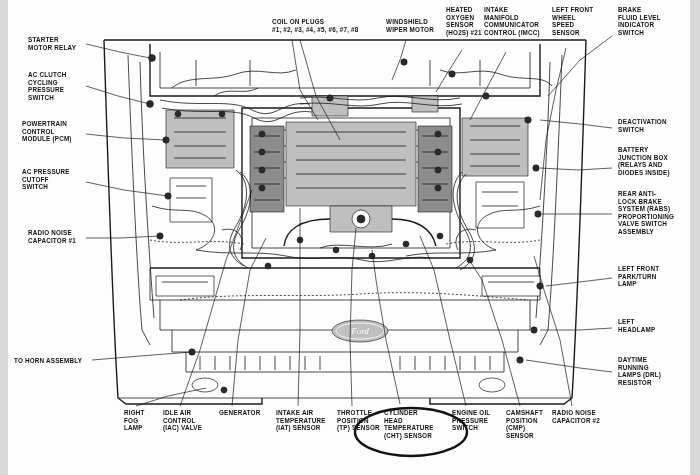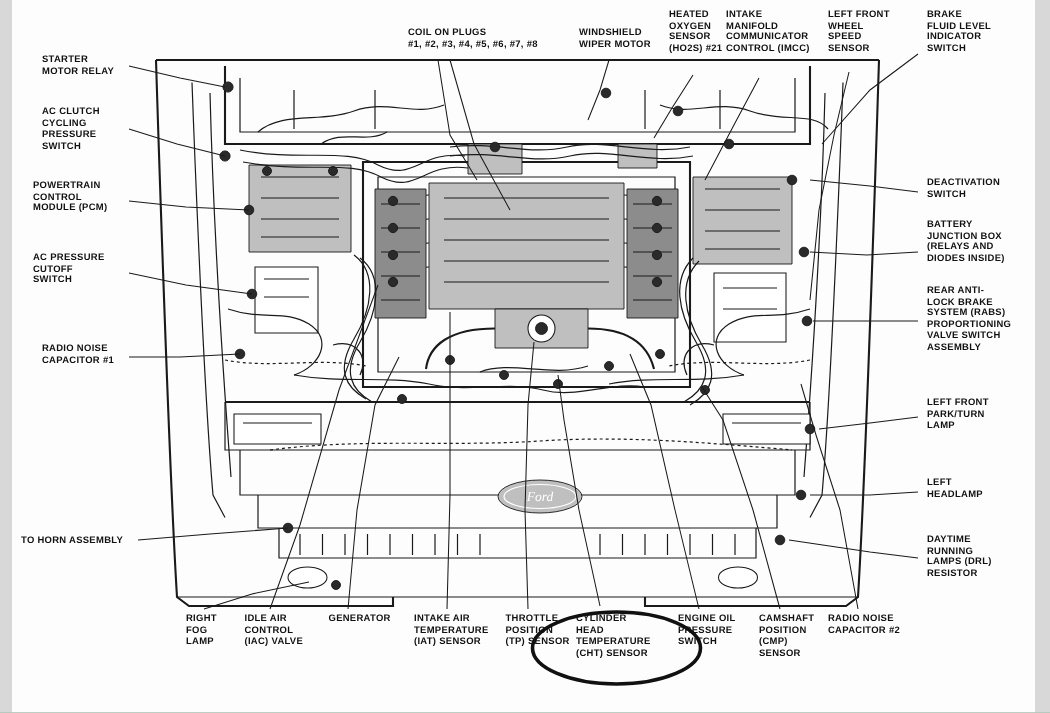--- a/index.html
+++ b/index.html
@@ -1,20 +1,20 @@
 <!DOCTYPE html>
 <html><head>
 <meta charset="utf-8">
 <style>
   html,body{margin:0;padding:0;background:#dcdcdc;}
   body{font-family:"Liberation Sans",sans-serif;}
   #page{
     position:relative;
     width:700px;height:475px;
-    background:#15803d;
+    background:#a3a3a3;
     overflow:hidden;
   }
   
   #page:before{
     content:"";position:absolute;left:0;top:0;width:8px;height:475px;background:#d8d8d8;z-index:40;
   }
   #page:after{
     content:"";position:absolute;right:0;top:0;width:10px;height:475px;background:#d8d8d8;z-index:40;
   }
   #sheet{

